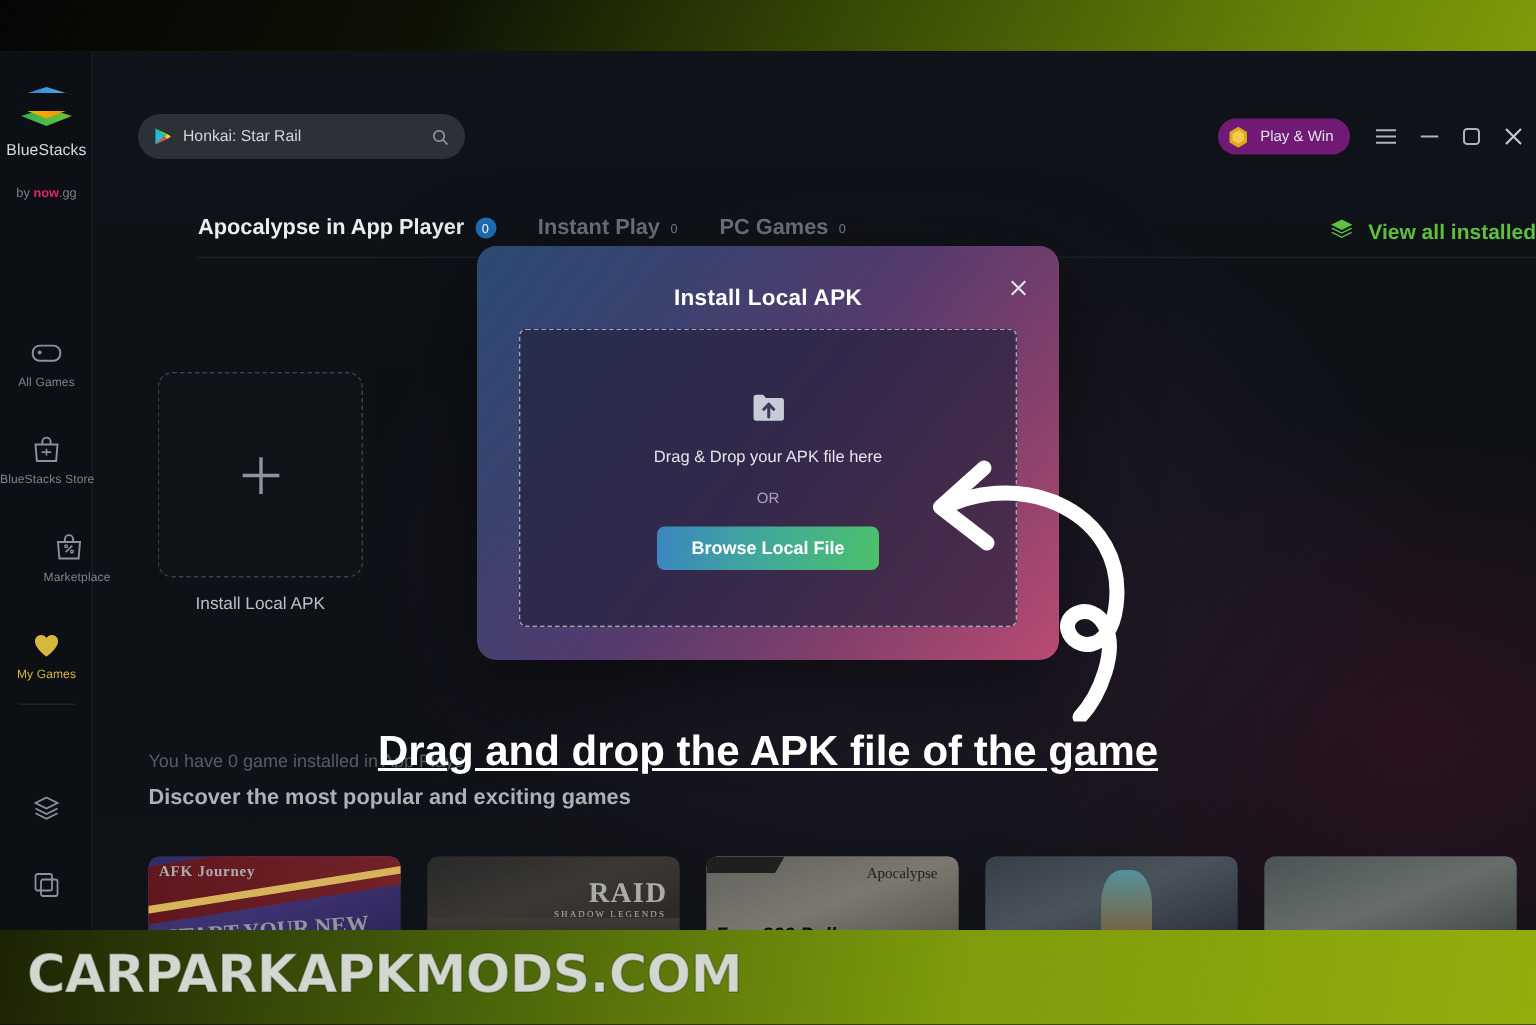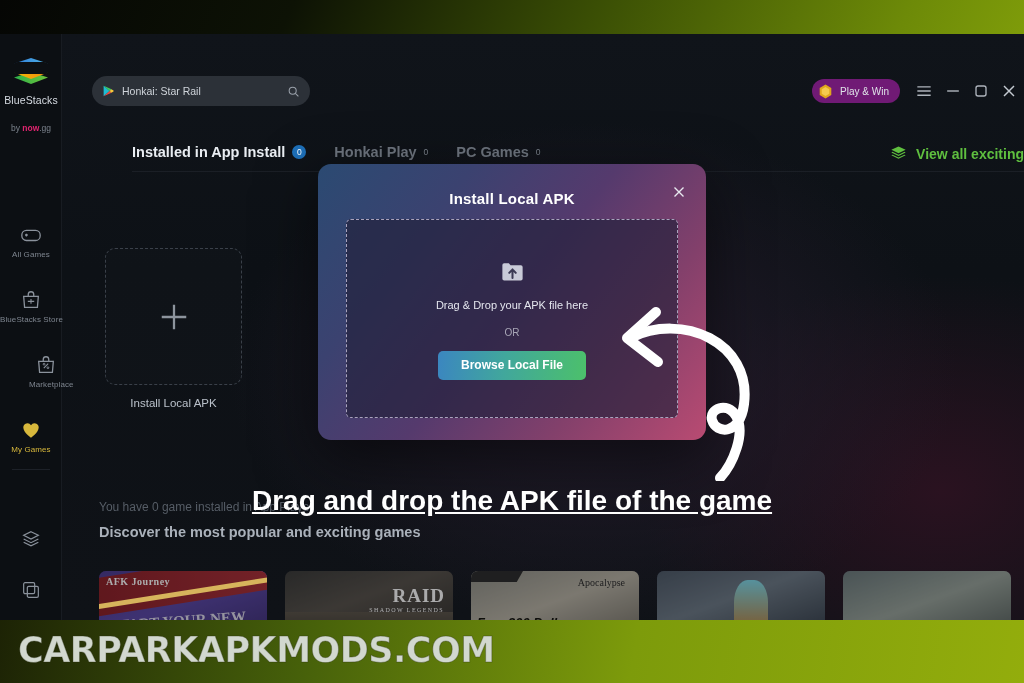--- a/index.html
+++ b/index.html
@@ -318,41 +318,41 @@
   </svg>
   <svg class="wbtn" id="btn-max" viewBox="0 0 24 24" fill="none" stroke="#aeb4bc" stroke-width="1.6">
     <rect x="6" y="6" width="12" height="12" rx="2.5"></rect>
   </svg>
   <svg class="wbtn" id="btn-close" viewBox="0 0 24 24" stroke="#c4cad1" stroke-width="1.7">
     <path d="M6 6l12 12M18 6L6 18"></path>
   </svg>
 
   <div id="tabs">
     <div class="tab active">
-      <span class="tab-label">Installed in App Install</span>
+      <span class="tab-label">Apocalypse in App Player</span>
       <span class="tab-badge">0</span>
     </div>
     <div class="tab">
-      <span class="tab-label">Honkai Play</span>
+      <span class="tab-label">Instant Play</span>
       <span class="tab-badge">0</span>
     </div>
     <div class="tab">
       <span class="tab-label">PC Games</span>
       <span class="tab-badge">0</span>
     </div>
   </div>
   <div id="tabs-rule"></div>
 
   <div id="instances">
     <svg style="width:19px;height:19px" viewBox="0 0 24 24" fill="#5fbf3f">
       <path d="M12 3l9 4.4-9 4.4-9-4.4L12 3z"></path>
       <path d="M12 13.6l-7.6-3.7L3 10.6l9 4.4 9-4.4-1.4-.7-7.6 3.7z"></path>
       <path d="M12 17.2l-7.6-3.7L3 14.2l9 4.4 9-4.4-1.4-.7-7.6 3.7z"></path>
     </svg>
-    <span id="instances-label">View all exciting</span>
+    <span id="instances-label">View all installed</span>
   </div>
 
   <div id="apk-tile">
     <svg style="width:42px;height:42px" viewBox="0 0 24 24" stroke="#8d949d" stroke-width="1.3">
       <path d="M12 5v14M5 12h14"></path>
     </svg>
   </div>
   <div id="apk-tile-label">Install Local APK</div>
 
   <div id="empty-note">You have 0 game installed in App Player</div>

